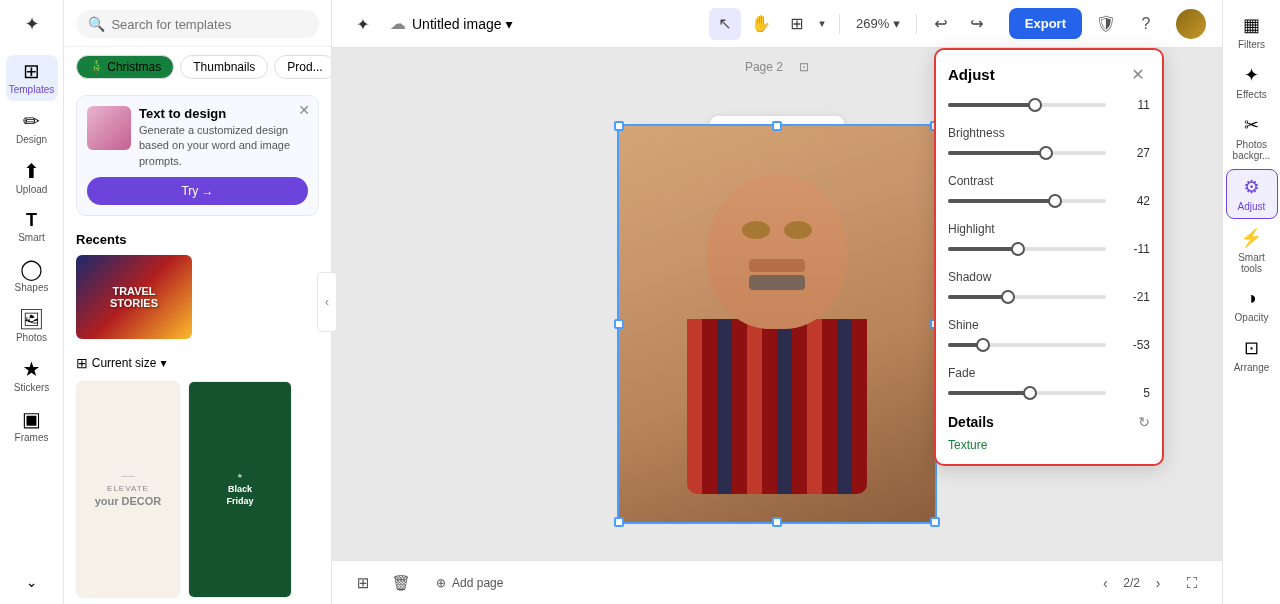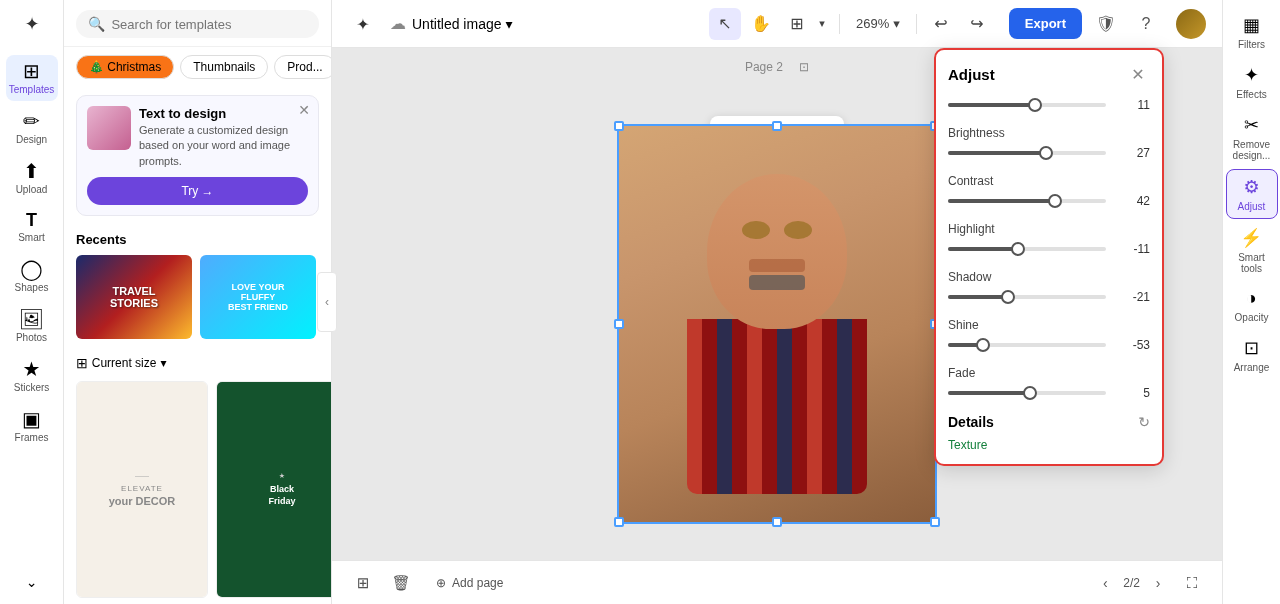--- a/index.html
+++ b/index.html
@@ -70,21 +70,21 @@
     }
     .tag {
       padding: 4px 12px;
       border-radius: 20px;
       border: 1px solid #ddd;
       font-size: 12px;
       cursor: pointer;
       white-space: nowrap;
       background: #fff;
     }
-    .tag-christmas { background: #f97316; }
+    .tag-christmas { background: #15803d; }
 
     
     .promo-card {
       margin: 8px 12px;
       background: #f8f8ff;
       border-radius: 10px;
       padding: 10px;
       border: 1px solid #e8e8f0;
       position: relative;
     }
@@ -122,21 +122,21 @@
       width: 100%;
       display: flex;
       align-items: center;
       justify-content: center;
       gap: 4px;
     }
 
     
     .recents-section { padding: 8px 12px; }
     .recents-title { font-weight: 600; font-size: 13px; margin-bottom: 8px; }
-    .recents-grid { display: flex; gap: 8px; }
+    .recents-grid { display: flex; }
     .recent-thumb {
       width: 116px;
       height: 84px;
       border-radius: 6px;
       overflow: hidden;
       flex-shrink: 0;
     }
     .thumb-travel {
       background: linear-gradient(135deg, #1a2a6c, #b21f1f, #fdbb2d);
       display: flex;
@@ -174,21 +174,21 @@
 
     
     .templates-grid {
       padding: 6px 12px;
       display: flex;
       gap: 8px;
       overflow: hidden;
       flex: 1;
     }
     .template-card {
-      width: 132px;
+      width: 104px;
       min-height: 150px;
       border-radius: 6px;
       border: 1px solid #eee;
       overflow: hidden;
       flex-shrink: 0;
     }
     .template-elevate {
       background: #f5f0e8;
       width: 100%;
       height: 100%;
@@ -694,25 +694,20 @@
     </button>
   </div>
   <div class="recents-section">
     <div class="recents-title">Recents</div>
     <div class="recents-grid">
       <div class="recent-thumb">
         <div class="thumb-travel">
           <span style="text-shadow:1px 1px 2px rgba(0,0,0,0.5);">TRAVEL<br>STORIES</span>
         </div>
       </div>
-      <div class="recent-thumb">
-        <div class="thumb-dog">
-          <span>LOVE YOUR<br>FLUFFY<br>BEST FRIEND</span>
-        </div>
-      </div>
     </div>
   </div>
   <div class="size-section">
     <span style="font-size:14px;">⊞</span>
     <span>Current size</span>
     <span>▾</span>
   </div>
   <div class="templates-grid">
     <div class="template-card">
       <div class="template-elevate">
@@ -937,21 +932,21 @@
   <div class="right-panel-item">
     <span class="r-icon">▦</span>
     <span class="r-label">Filters</span>
   </div>
   <div class="right-panel-item">
     <span class="r-icon">✦</span>
     <span class="r-label">Effects</span>
   </div>
   <div class="right-panel-item">
     <span class="r-icon">✂</span>
-    <span class="r-label">Remove design...</span>
+    <span class="r-label">Photos backgr...</span>
   </div>
   <div class="right-panel-item active">
     <span class="r-icon" style="color:#6c44dc;">⚙</span>
     <span class="r-label">Adjust</span>
   </div>
   <div class="right-panel-item">
     <span class="r-icon">⚡</span>
     <span class="r-label">Smart tools</span>
   </div>
   <div class="right-panel-item">

